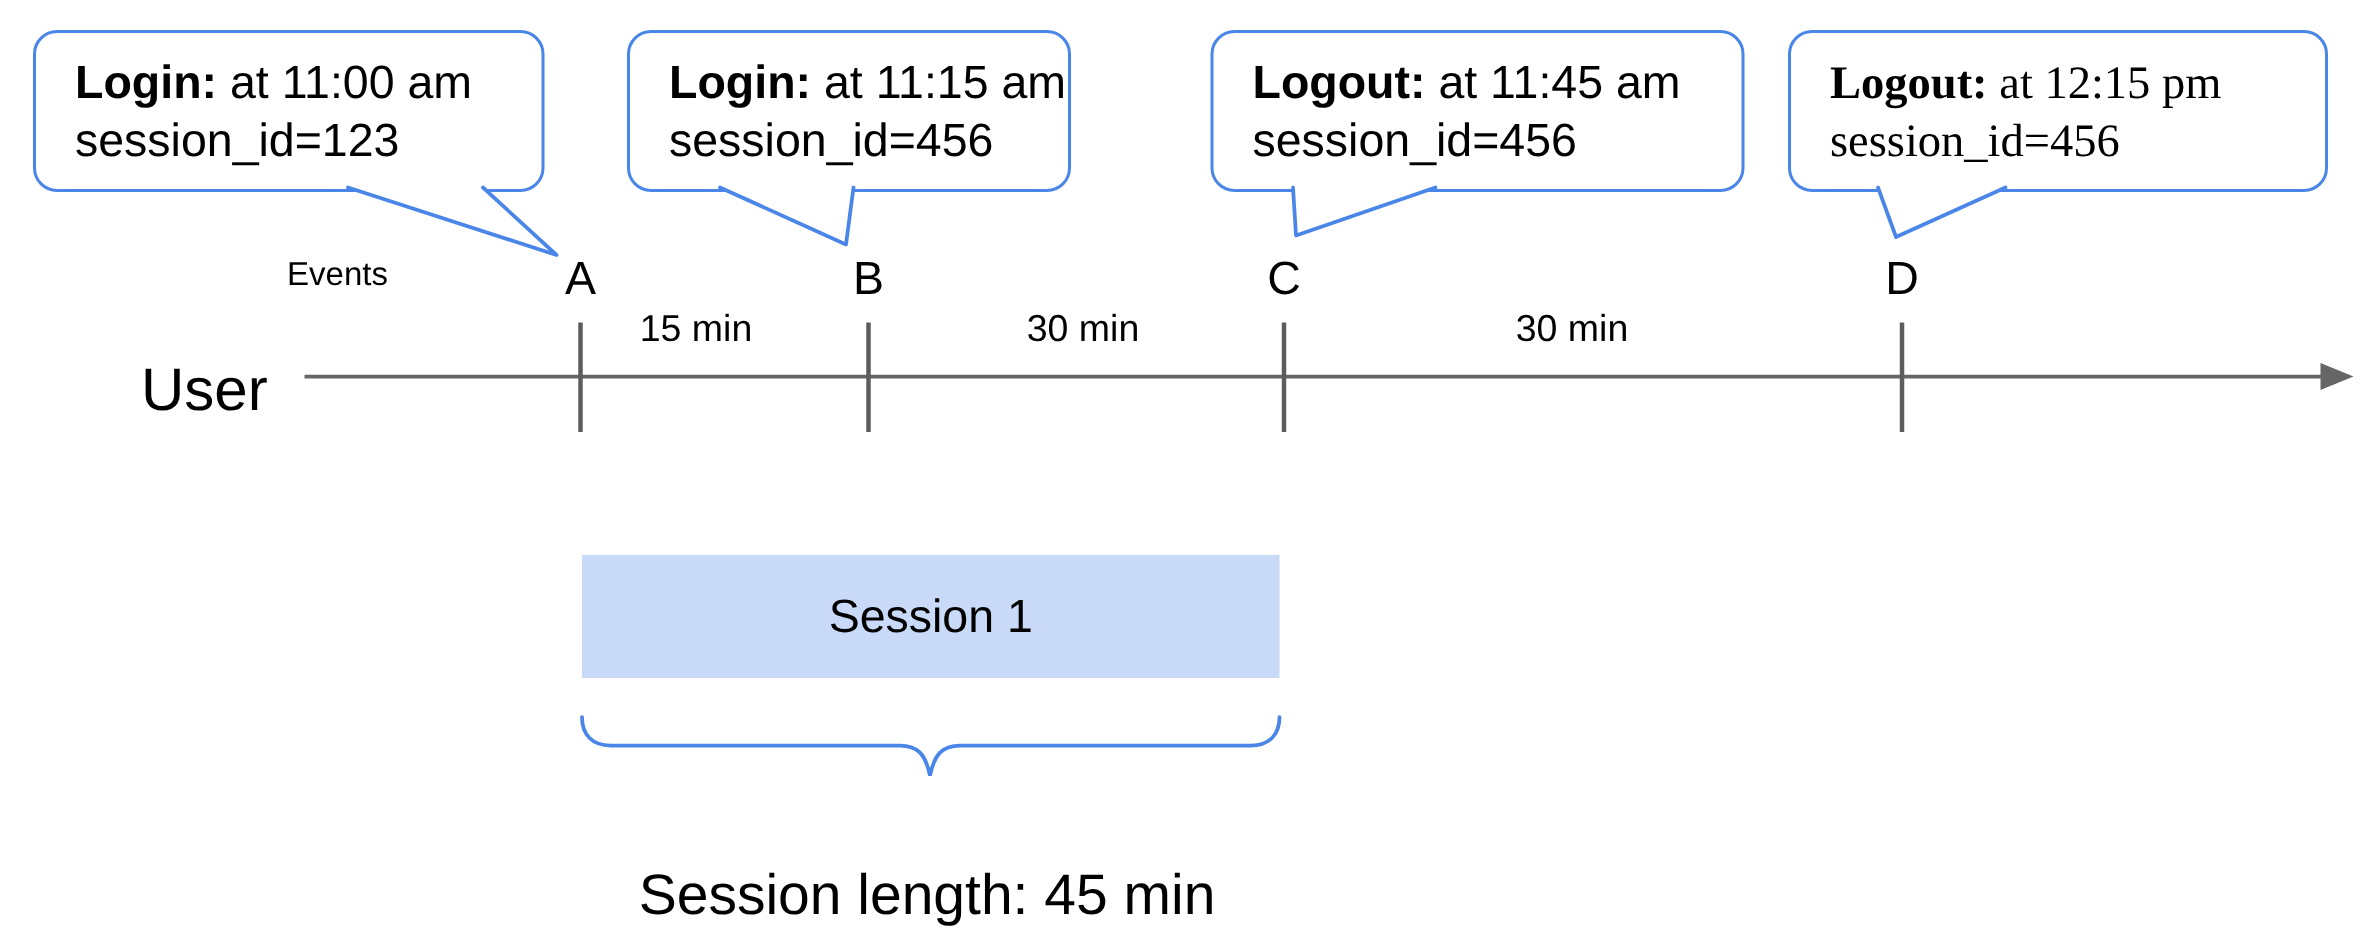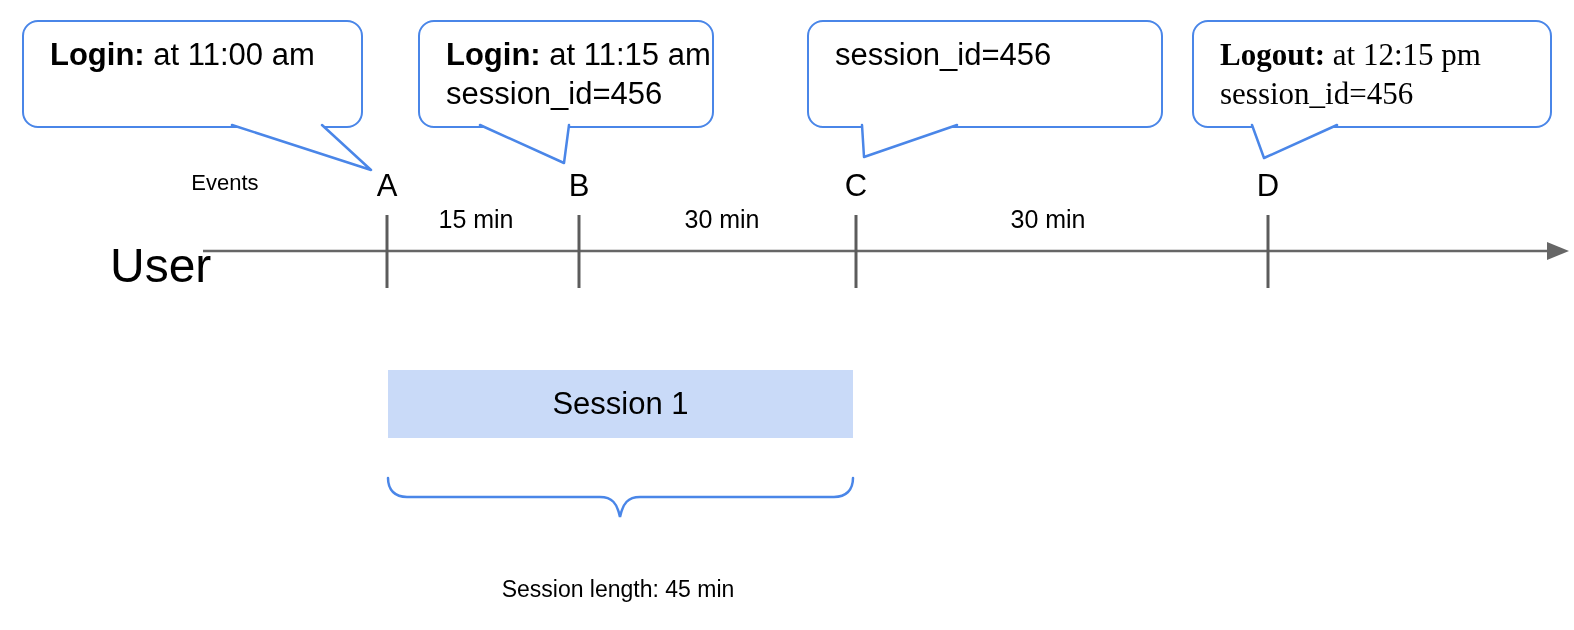--- a/index.html
+++ b/index.html
@@ -41,60 +41,62 @@
     left: 0; top: 0;
     width: 1574px; height: 630px;
     z-index: 2;
     pointer-events: none;
   }
 
   .label { position: absolute; color: #000000; white-space: nowrap; z-index: 3; }
   .centered { transform: translateX(-50%); }
 
   #events-label { left: 225px; top: 170px; font-size: 22px; }
-  #user-label   { left: 94px;  top: 238px; font-size: 48px; margin-left: 16px; }
+  #user-label   { left: 94px;  top: 238px; font-size: 40px; }
 
   .marker-letter { top: 168px; font-size: 31px; }
   #marker-a { left: 387px; }
   #marker-b { left: 579px; }
   #marker-c { left: 856px; }
   #marker-d { left: 1268px; }
 
   .interval-label { top: 205px; font-size: 25px; }
-  #interval-ab { left: 476px; }
+  #interval-ab { left: 464px; }
   #interval-bc { left: 722px; }
   #interval-cd { left: 1048px; }
 
   #session-box {
     position: absolute;
     left: 388px; top: 370px;
-    width: 465px; height: 68px;
+    width: 465px; height: 82px;
     background: #c9daf8;
     display: flex;
     align-items: center;
     justify-content: center;
     font-size: 31px;
     color: #000000;
     z-index: 1;
   }
-  #session-length-label { left: 618px; top: 576px; font-size: 23px; }
+  #session-length-label { left: 618px; top: 576px; font-size: 38px; }
 </style>
 </head>
 <body>
 
 <div id="canvas">
 
   <div class="bubble" id="bubble-a">
     <div><b>Login:</b><span> at 11:00 am</span></div>
+    <div>session_id=123</div>
   </div>
   <div class="bubble" id="bubble-b">
     <div><b>Login:</b><span> at 11:15 am</span></div>
     <div>session_id=456</div>
   </div>
   <div class="bubble" id="bubble-c">
+    <div><b>Logout:</b><span> at 11:45 am</span></div>
     <div>session_id=456</div>
   </div>
   <div class="bubble" id="bubble-d">
     <div><b>Logout:</b><span> at 12:15 pm</span></div>
     <div>session_id=456</div>
   </div>
 
   <svg id="overlay-svg" viewBox="0 0 1574 630" xmlns="http://www.w3.org/2000/svg">
 
     <path d="M 322 125 L 371 170 L 232 125" fill="#ffffff" stroke="#4a86e8" stroke-width="2.5" stroke-linejoin="round" stroke-linecap="round"></path>

